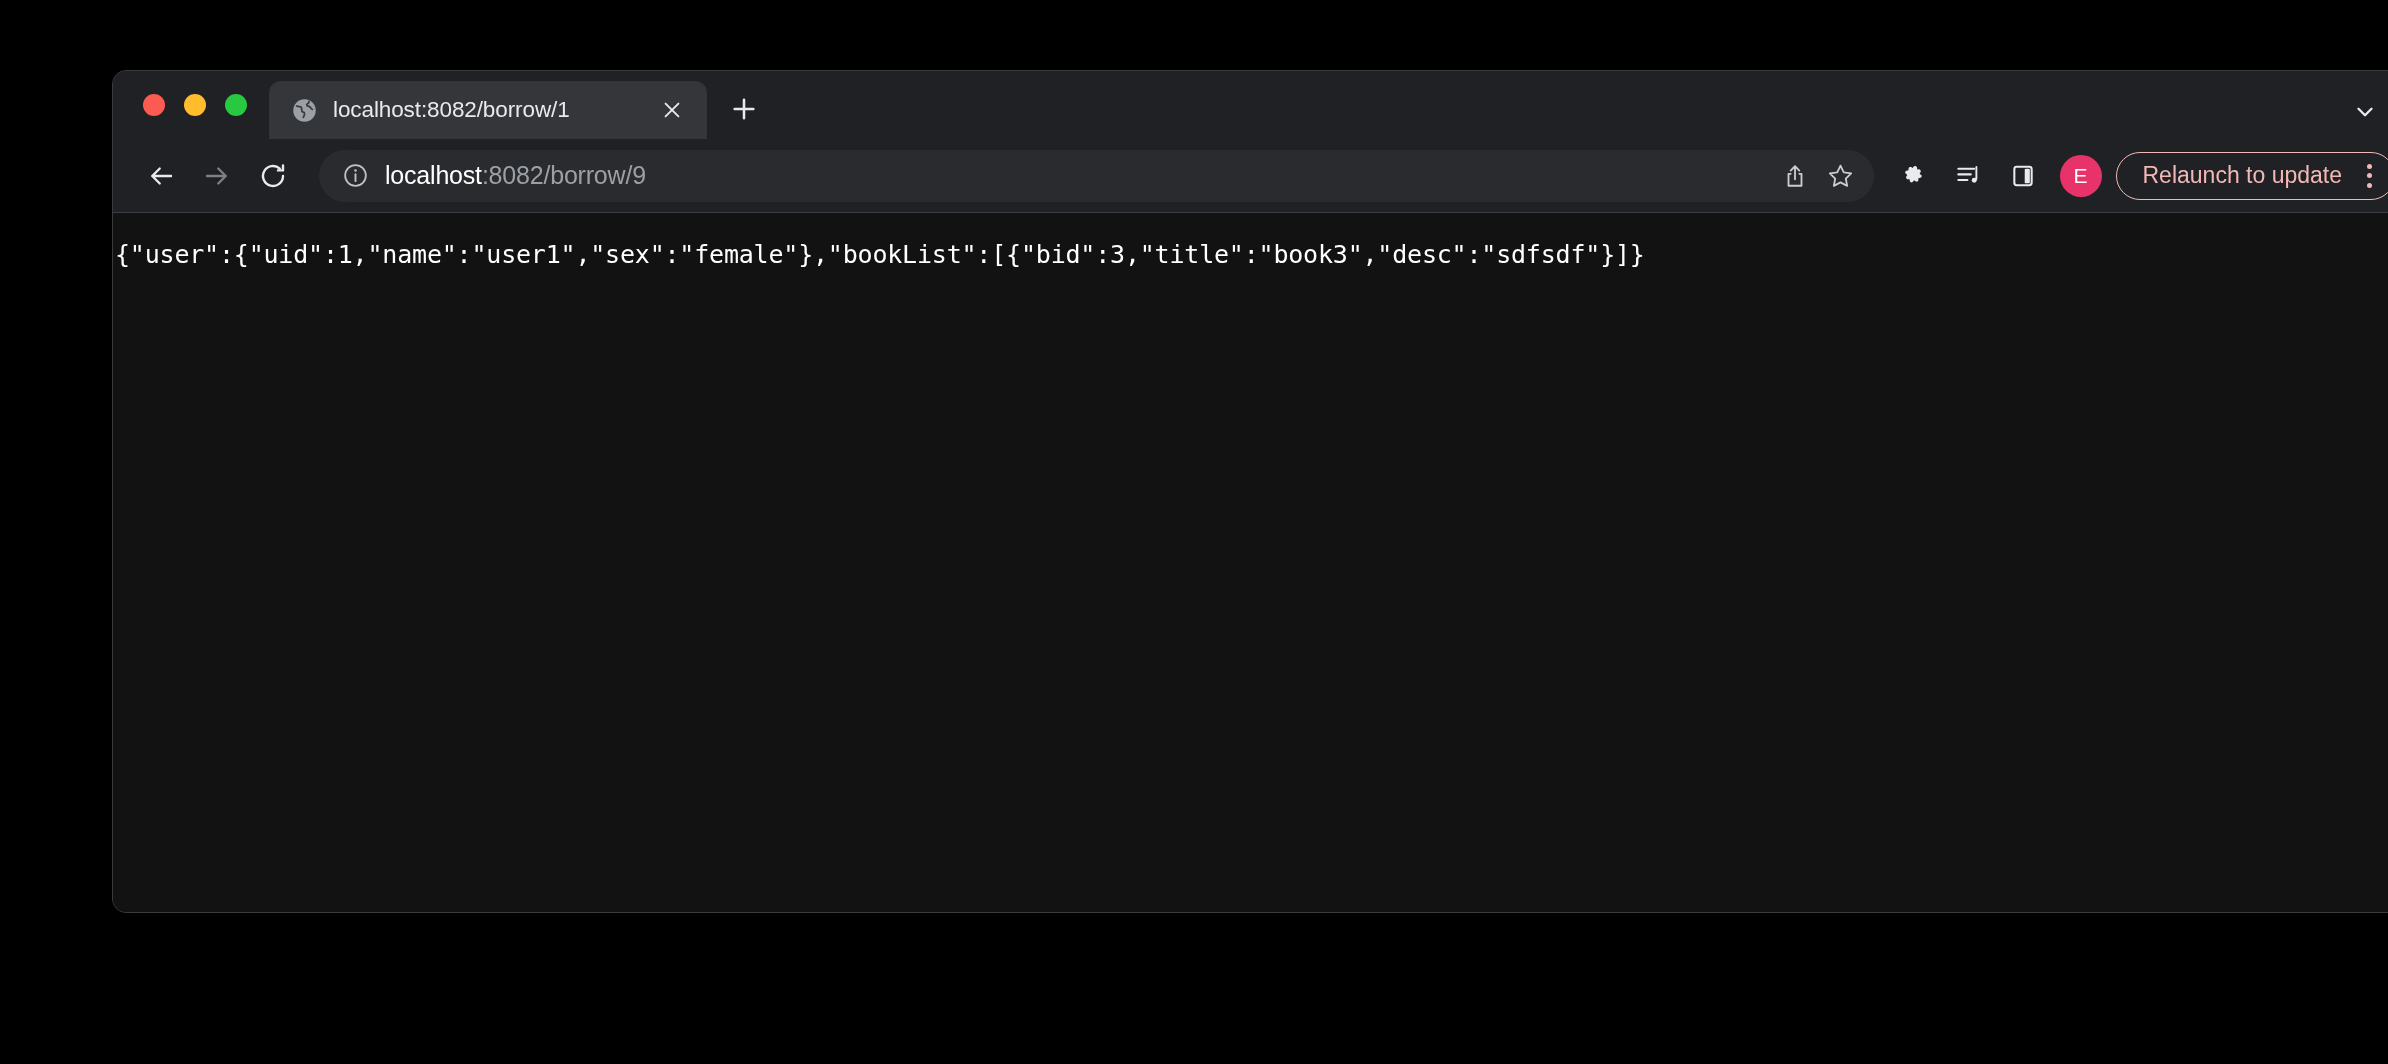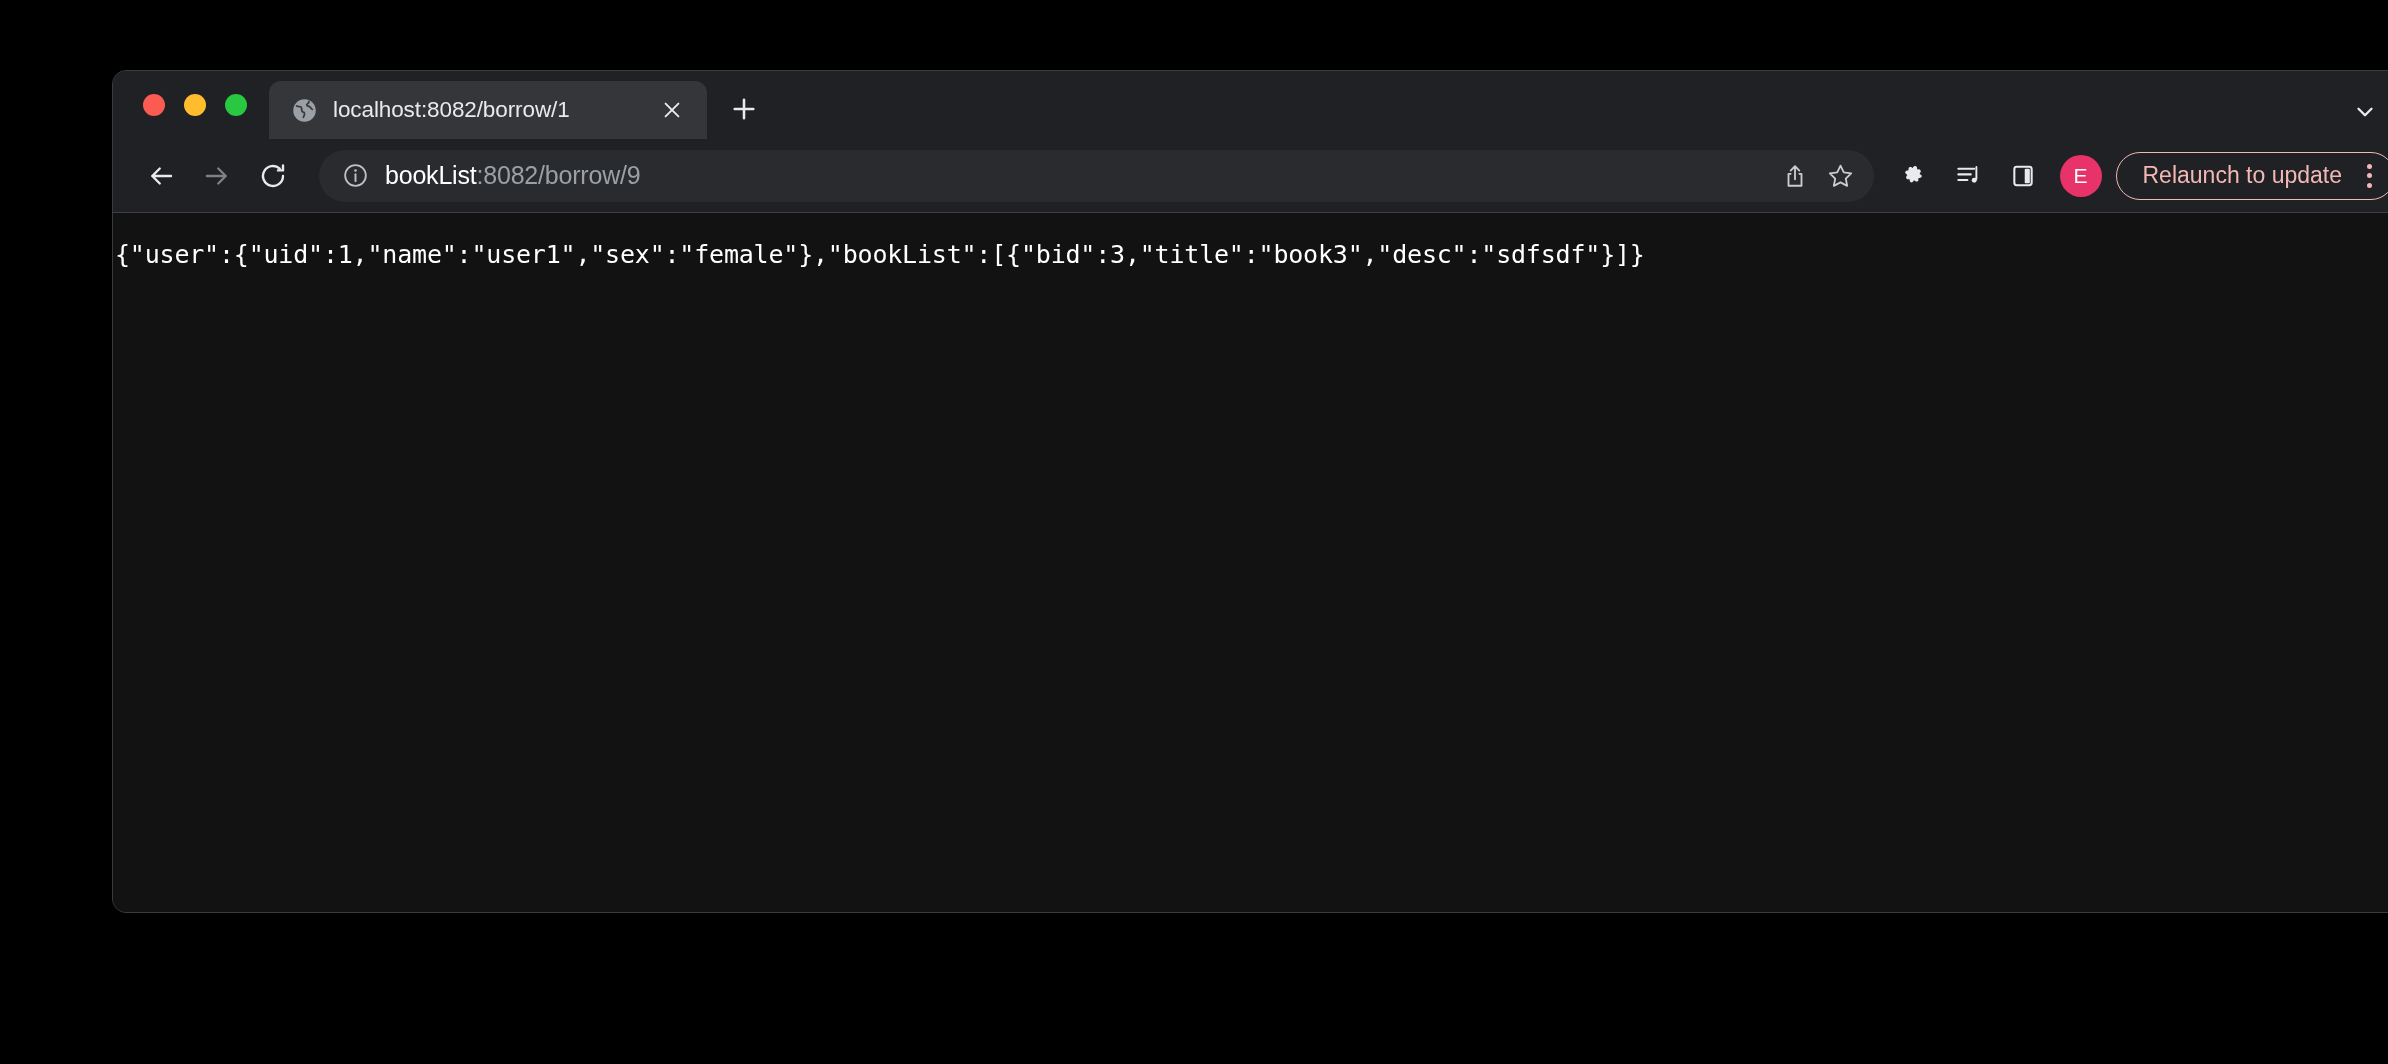--- a/index.html
+++ b/index.html
@@ -293,21 +293,21 @@
 
     <div class="omnibox">
       <span class="site-info-icon">
         <svg width="27" height="27" viewBox="0 0 24 24">
           <circle cx="12" cy="12" r="9.2" stroke="currentColor" stroke-width="1.6" fill="none"></circle>
           <circle cx="12" cy="7.6" r="1.15" fill="currentColor"></circle>
           <path d="M12 10.8 V17" stroke="currentColor" stroke-width="1.7" stroke-linecap="round"></path>
         </svg>
       </span>
 
-      <span class="url-text" title="localhost:8082/borrow/1"><span class="url-host">bookList</span><span>:8082/borrow/9</span></span>
+      <span class="url-text" title="localhost:8082/borrow/1"><span class="url-host">localhost</span><span>:8082/borrow/9</span></span>
 
       <span class="omni-action">
         <svg width="26" height="26" viewBox="0 0 24 24">
           <path d="M8 10 H6 V21 H18 V10 H16" stroke="currentColor" stroke-width="1.7" fill="none" stroke-linecap="round" stroke-linejoin="round"></path>
           <path d="M12 15 V3 M8 7 L12 3 L16 7" stroke="currentColor" stroke-width="1.7" fill="none" stroke-linecap="round" stroke-linejoin="round"></path>
         </svg>
       </span>
 
       <span class="omni-action">
         <svg width="27" height="27" viewBox="0 0 24 24">

